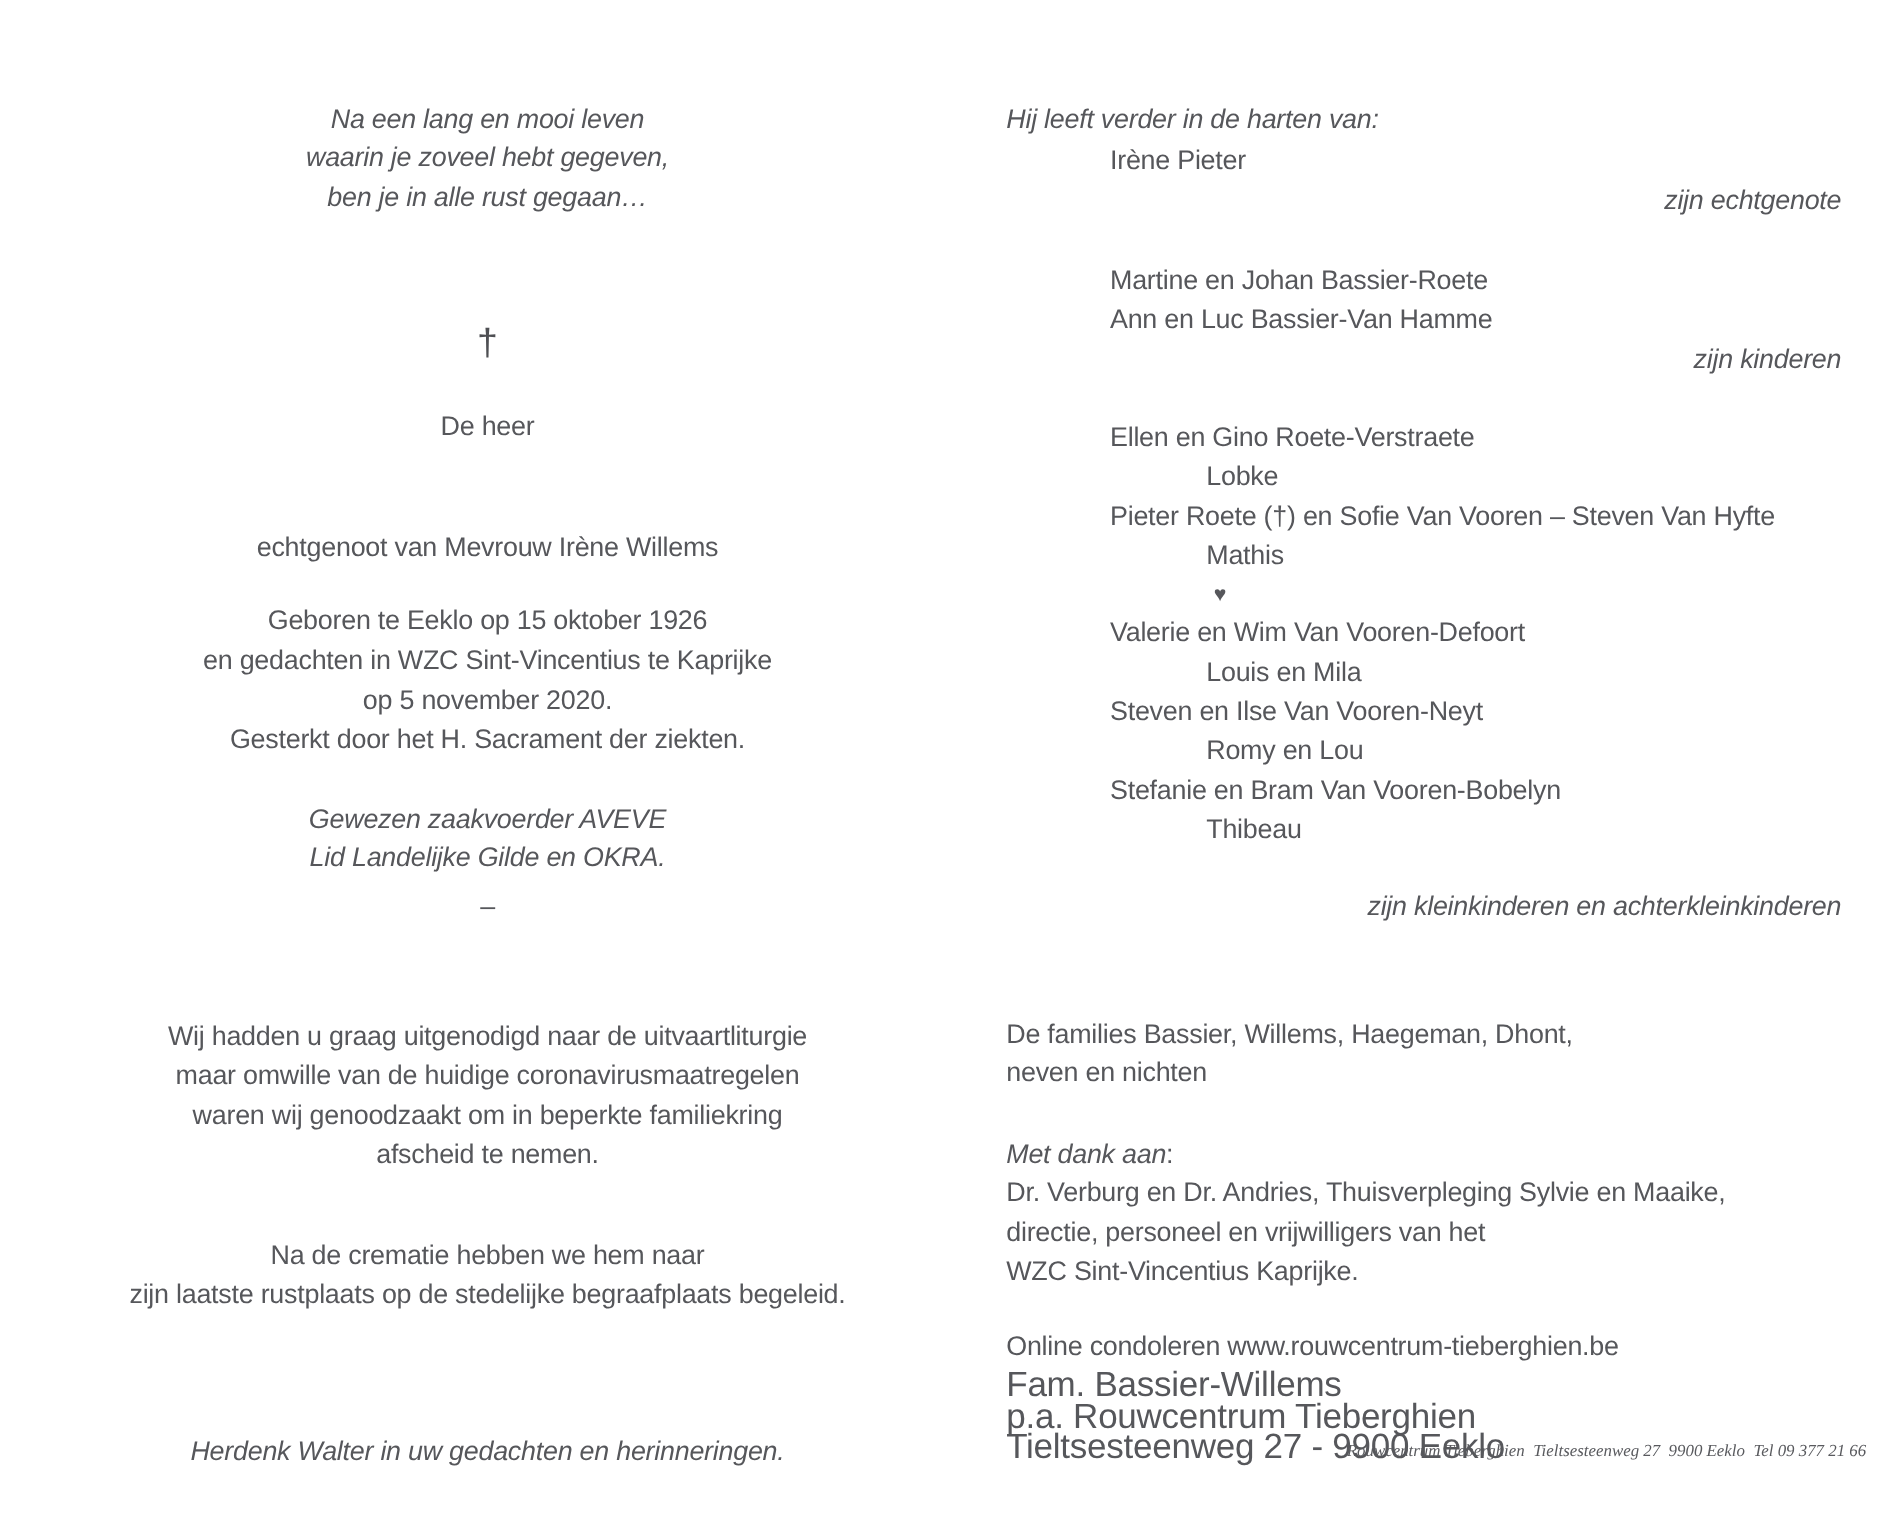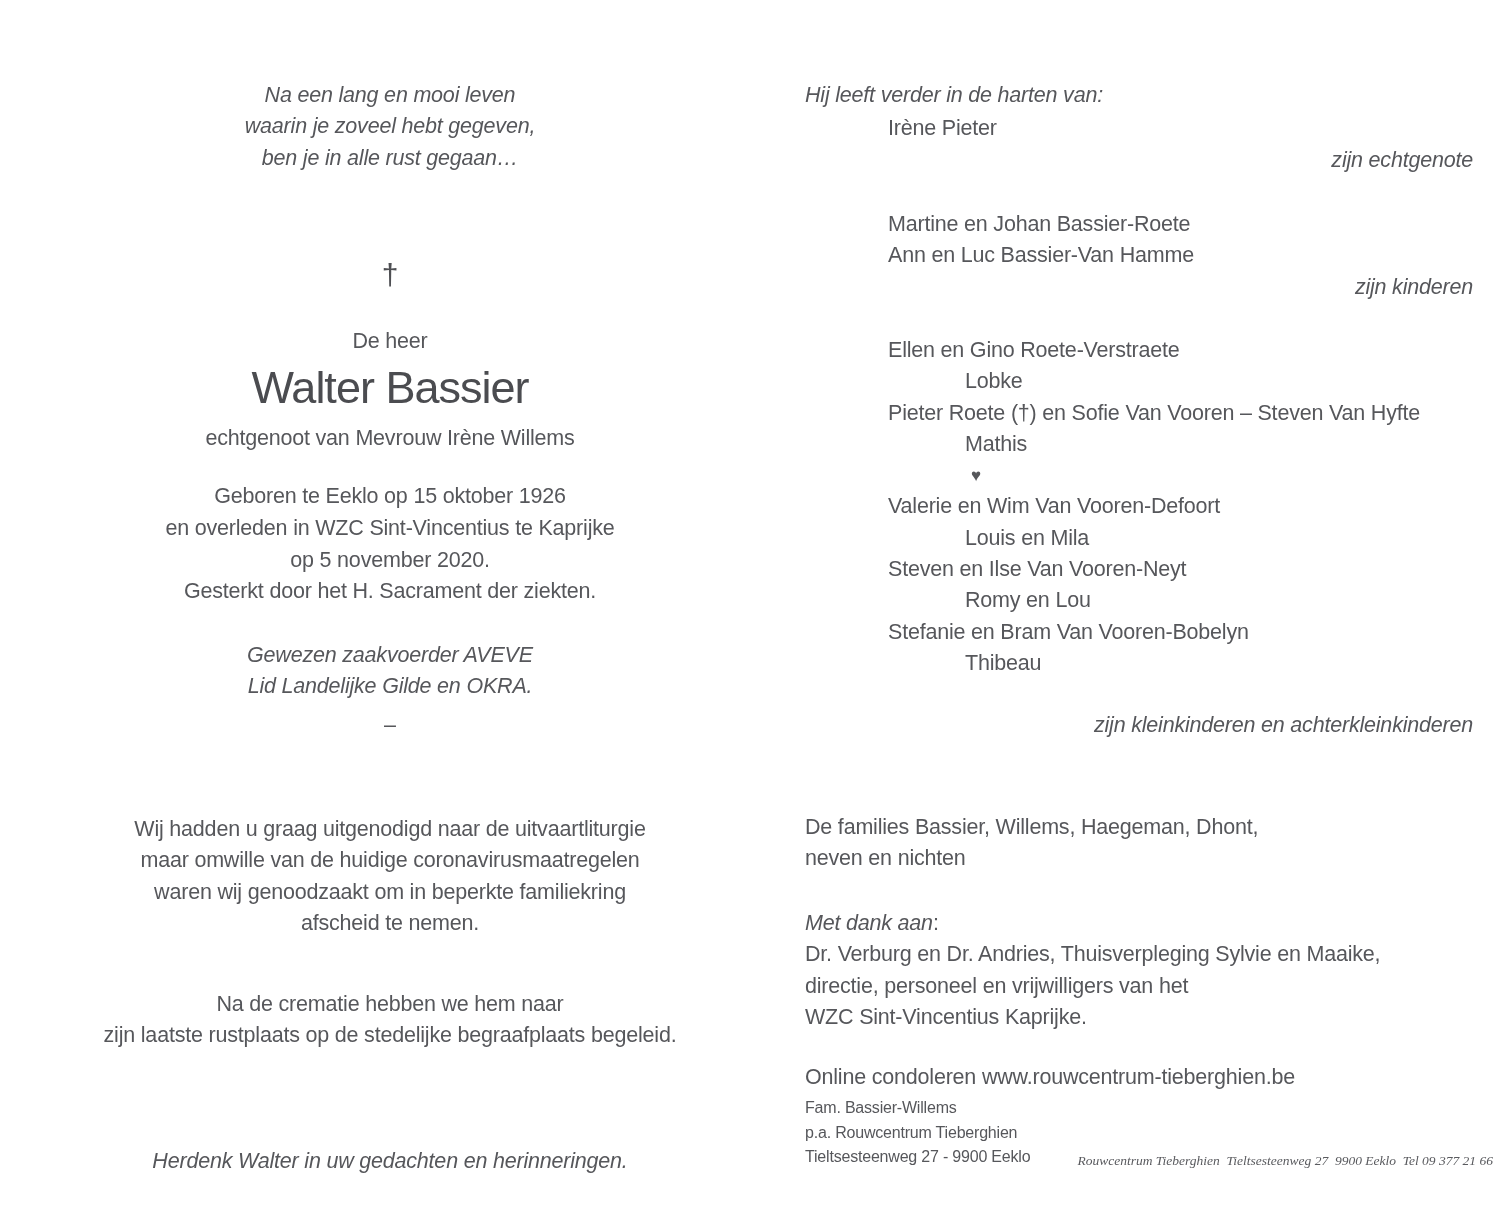--- a/index.html
+++ b/index.html
@@ -21,21 +21,21 @@
   .right { text-align:right; }
   .cross-glyph { font-size:30px; line-height:34px; color:#4e4f53; }
   .deceased {
     font-size:45px; line-height:52px; letter-spacing:-1px;
     font-weight:400; color:#4b4c50;
   }
   .ind1 { padding-left:83px; box-sizing:border-box; text-align:left; }
   .ind2 { padding-left:160px; box-sizing:border-box; text-align:left; }
   .heart-line { padding-left:166px; box-sizing:border-box; text-align:left; font-size:17px; }
   .grand { line-height:31.3px; }
-  .addr { font-size:16px; line-height:24.5px; letter-spacing:-0.2px; }
+  .addr { font-size:28px; line-height:24.5px; letter-spacing:-0.2px; }
   .footer-serif {
     font-family:"Liberation Serif", serif;
     font-style:italic;
     font-size:13.5px; line-height:18px;
     text-align:right;
     white-space:pre;
     color:#595a5e;
   }
 </style>
 </head>
@@ -48,27 +48,26 @@
     <div class="abs body-text italic" style="top:80px">
       <div>Na een lang en mooi leven</div>
       <div>waarin je zoveel hebt gegeven,</div>
       <div>ben je in alle rust gegaan…</div>
     </div>
 
     <div class="abs cross-glyph" style="top:258px">†</div>
 
     <div class="abs body-text" style="top:326px">De heer</div>
 
-    <div class="abs deceased" style="top:362px">Walter Bassier</div>
 
     <div class="abs body-text" style="top:423px">echtgenoot van Mevrouw Irène Willems</div>
 
     <div class="abs body-text lh32" style="top:481px">
       <div>Geboren te Eeklo op 15 oktober 1926</div>
-      <div>en overleden in WZC Sint-Vincentius te Kaprijke</div>
+      <div>en gedachten in WZC Sint-Vincentius te Kaprijke</div>
       <div>op 5 november 2020.</div>
       <div>Gesterkt door het H. Sacrament der ziekten.</div>
     </div>
 
     <div class="abs body-text italic" style="top:640px">
       <div>Gewezen zaakvoerder AVEVE</div>
       <div>Lid Landelijke Gilde en OKRA.</div>
     </div>
 
     <div class="abs body-text" style="top:710px">–</div>

